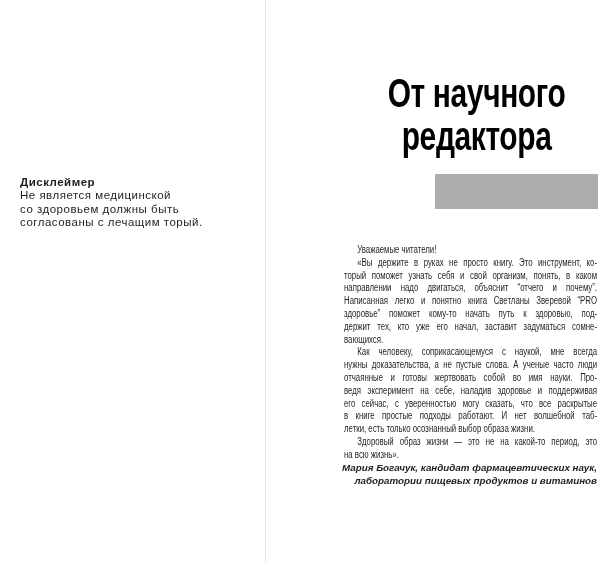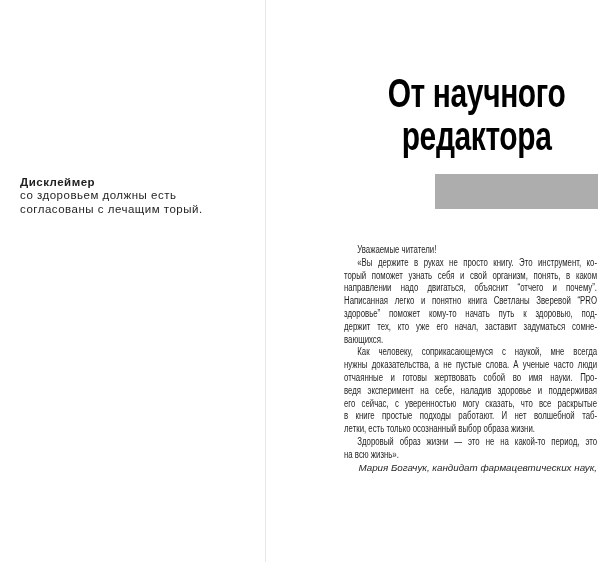--- a/index.html
+++ b/index.html
@@ -114,21 +114,22 @@
 <body>
 
 <div class="spread">
 
   <div class="divider" style="background: rgb(230, 230, 230);"></div>
 
   <div>
     <div class="disclaimer" style="color: rgb(31, 31, 31);">
       <div class="d-title">Дисклеймер</div>
       <div id="disclaimer-lines">
-          <div>со здоровьем должны есть</div>
+          <div>Не является медицинской</div>
+          <div>со здоровьем должны быть</div>
           <div>согласованы с лечащим торый.</div>
         </div>
     </div>
   </div>
 
   <div>
     <h1 class="chapter-title" style="color: rgb(0, 0, 0);">
       <span class="title-line">От научного</span>
       <span class="title-line">редактора</span>
     </h1>
@@ -148,18 +149,19 @@
         <div class="line j">нужны доказательства, а не пустые слова. А ученые часто люди</div>
         <div class="line j">отчаянные и готовы жертвовать собой во имя науки. Про-</div>
         <div class="line j">ведя эксперимент на себе, наладив здоровье и поддерживая</div>
         <div class="line j">его сейчас, с уверенностью могу сказать, что все раскрытые</div>
         <div class="line j">в книге простые подходы работают. И нет волшебной таб-</div>
         <div class="line last">летки, есть только осознанный выбор образа жизни.</div>
         <div class="line j ind">Здоровый образ жизни — это не на какой-то период, это</div>
         <div class="line last">на всю жизнь».</div>
       </div>
 
-    <div class="signature" id="signature" style="color: rgb(31, 31, 31);">
+    <div class="signature" id="signature" style="color: rgb(31, 31, 31); font-weight: bold;">
         <div class="sig-line">Мария Богачук, кандидат фармацевтических наук,</div>
+        <div class="sig-line">лаборатории пищевых продуктов и витаминов</div>
       </div>
   </div>
 
 </div>
 
 </body></html>

